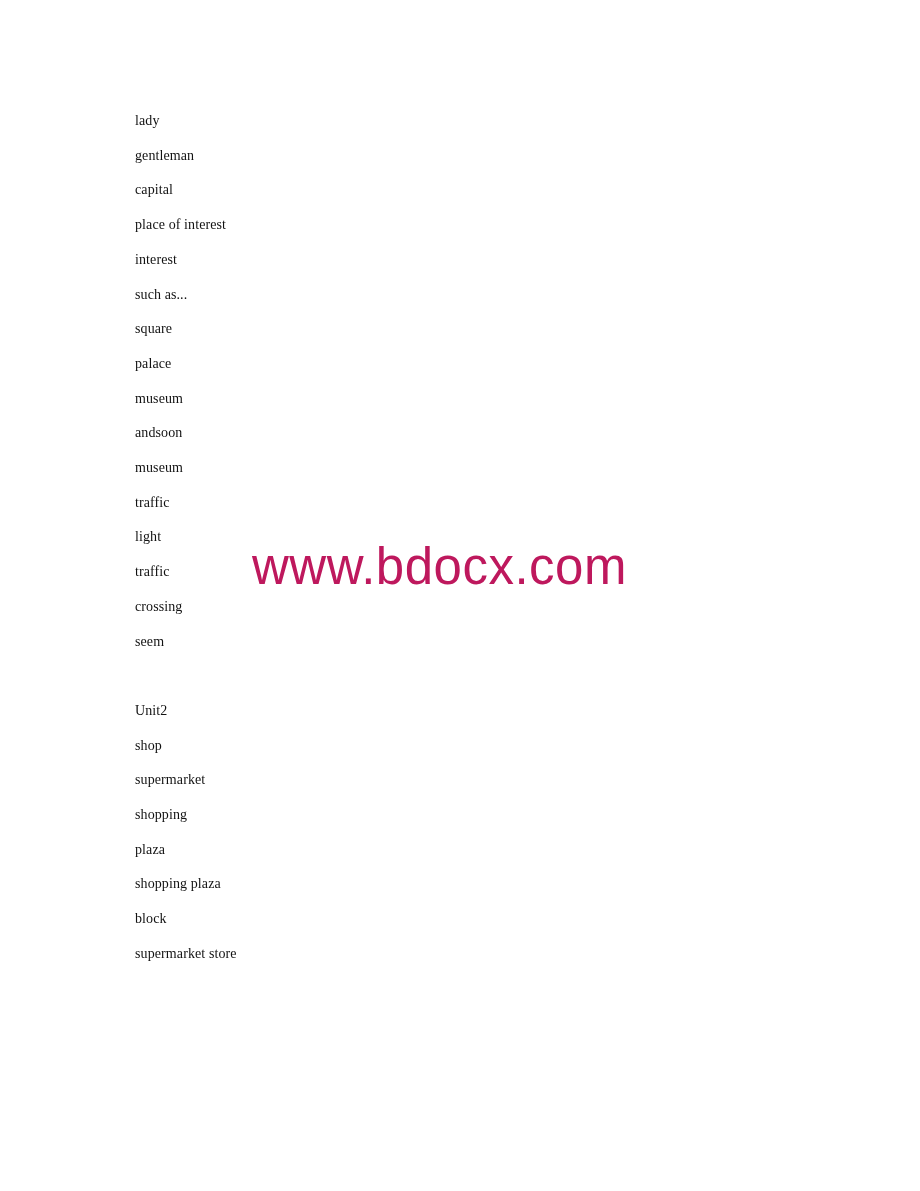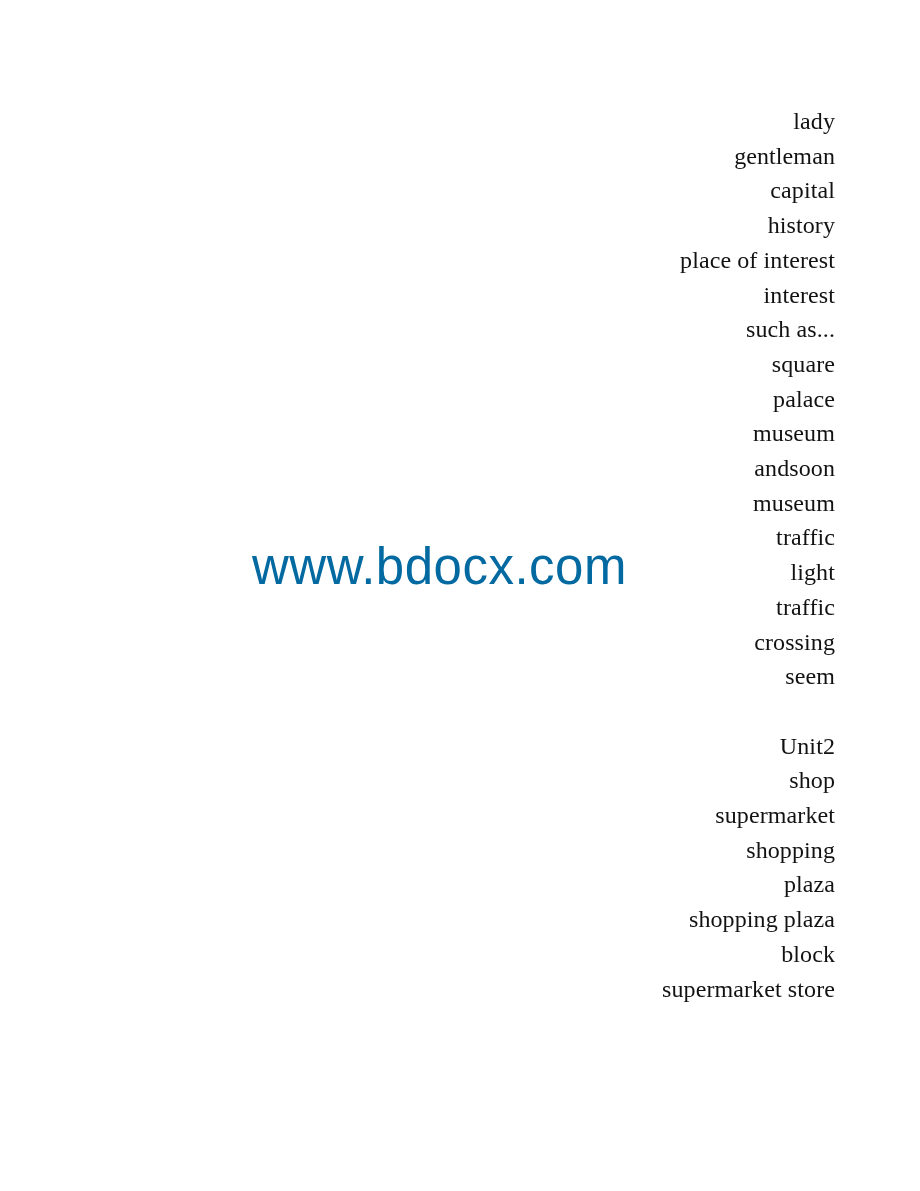--- a/index.html
+++ b/index.html
@@ -25,61 +25,59 @@
   
   #watermark {
     position: absolute;
     left: 252px;
     top: 541px;
     z-index: 0;
     font-family: "Liberation Sans", "DejaVu Sans", sans-serif;
     font-size: 51px;
     font-weight: 400;
     letter-spacing: 0.5px;
-    color: #0369a1;
+    color: #be185d;
     white-space: nowrap;
     line-height: 1;
     user-select: none;
   }
 
   
   #content {
     position: absolute;
     left: 135px;
     top: 104px;
     width: 700px;
     z-index: 1;
   }
 
   .doc-line {
-    font-size: 24px;
+    font-size: 14px;
     line-height: 34.7px;
     color: #1a1a1a;
     color: #121212;
     white-space: pre;
     letter-spacing: 0.1px;
-    text-align: right;
   }
 
   .doc-line.blank {
     color: transparent;
   }
 </style>
 </head>
 <body>
 
 <div id="page">
 
   <div id="watermark">www.bdocx.com</div>
 
   <div id="content">
       <div class="doc-line">lady</div>
       <div class="doc-line">gentleman</div>
       <div class="doc-line">capital</div>
-      <div class="doc-line">history</div>
       <div class="doc-line">place of interest</div>
       <div class="doc-line">interest</div>
       <div class="doc-line">such as...</div>
       <div class="doc-line">square</div>
       <div class="doc-line">palace</div>
       <div class="doc-line">museum</div>
       <div class="doc-line">andsoon</div>
       <div class="doc-line">museum</div>
       <div class="doc-line">traffic</div>
       <div class="doc-line">light</div>

